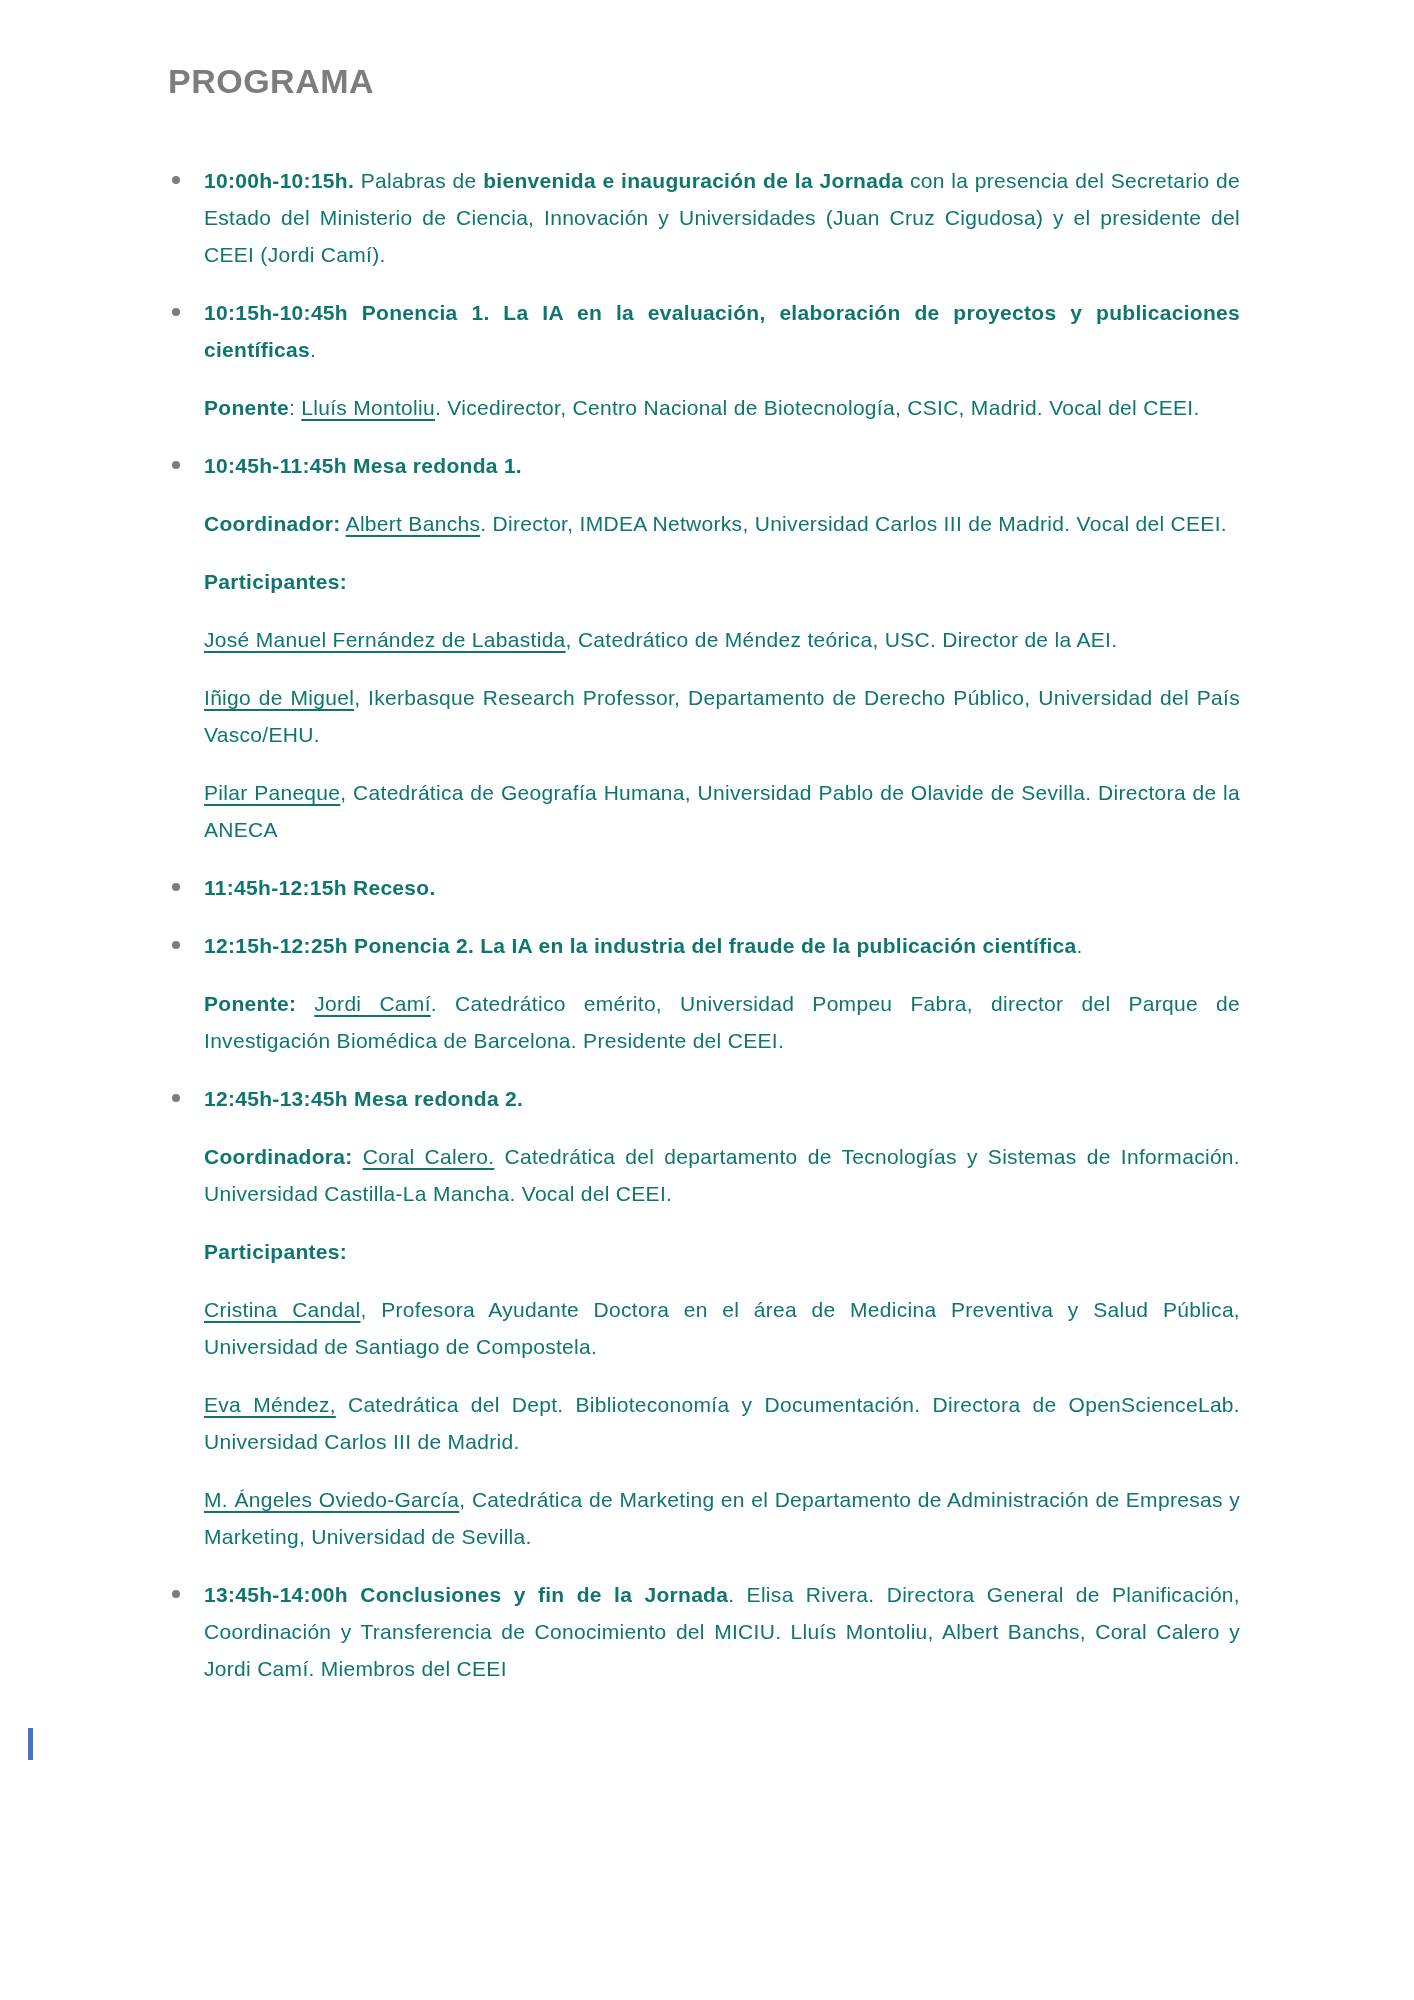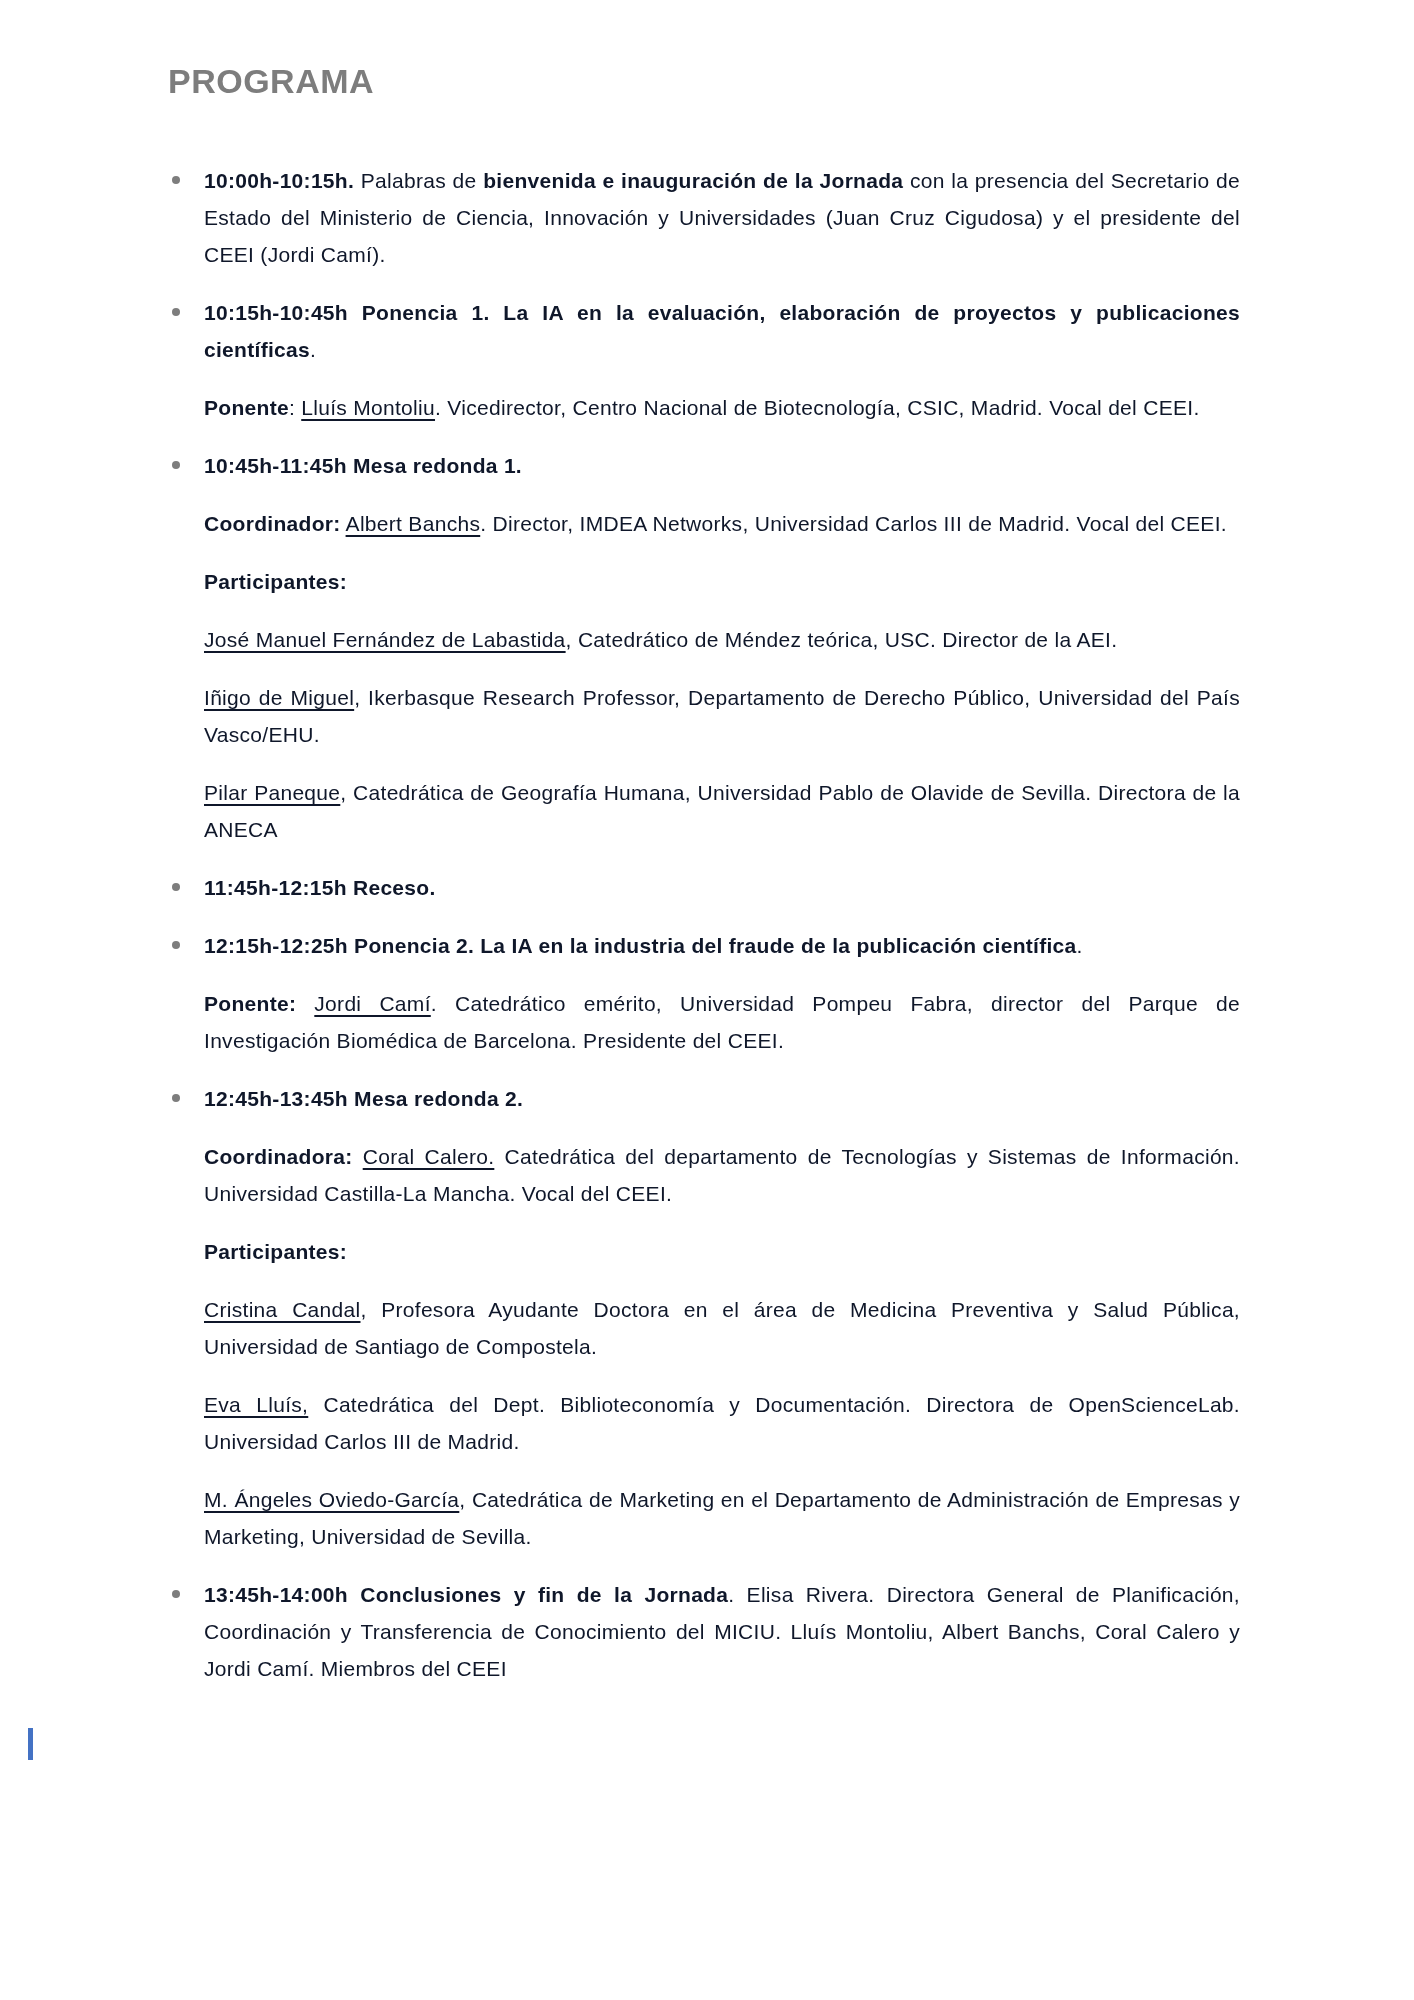--- a/index.html
+++ b/index.html
@@ -31,21 +31,21 @@
     color: #7d7d7d;
   }
   .para {
     position: relative;
     padding-left: 36px;
     font-size: 21px;
     line-height: 37px;
     letter-spacing: 0.3px;
     text-align: justify;
     margin-bottom: 21px;
-    color: #0f172a;
+    color: #0f766e;
   }
   .para:last-child { margin-bottom: 0; }
   .dot {
     position: absolute;
     left: 4px;
     top: 14px;
     width: 8px;
     height: 8px;
     border-radius: 50%;
     background: #7d7d7d;
@@ -81,19 +81,19 @@
         <div class="para sub"><span class="u">José Manuel Fernández de Labastida</span><span class="">, Catedrático de Méndez teórica, USC. Director de la AEI.</span></div>
         <div class="para sub"><span class="u">Iñigo de Miguel</span><span class="">, Ikerbasque Research Professor, Departamento de Derecho Público, Universidad del País Vasco/EHU.</span></div>
         <div class="para sub"><span class="u">Pilar Paneque</span><span class="">, Catedrática de Geografía Humana, Universidad Pablo de Olavide de Sevilla. Directora de la ANECA</span></div>
         <div class="para bullet"><span class="dot"></span><span class="b ">11:45h-12:15h Receso.</span></div>
         <div class="para bullet"><span class="dot"></span><span class="b ">12:15h-12:25h Ponencia 2. La IA en la industria del fraude de la publicación científica</span><span class="">.</span></div>
         <div class="para sub"><span class="b ">Ponente:</span><span class=""> </span><span class="u">Jordi Camí</span><span class="">. Catedrático emérito, Universidad Pompeu Fabra, director del Parque de Investigación Biomédica de Barcelona. Presidente del CEEI.</span></div>
         <div class="para bullet"><span class="dot"></span><span class="b ">12:45h-13:45h Mesa redonda 2.</span></div>
         <div class="para sub"><span class="b ">Coordinadora:</span><span class=""> </span><span class="u">Coral Calero.</span><span class=""> Catedrática del departamento de Tecnologías y Sistemas de Información. Universidad Castilla-La Mancha. Vocal del CEEI.</span></div>
         <div class="para sub"><span class="b ">Participantes:</span></div>
         <div class="para sub"><span class="u">Cristina Candal</span><span class="">, Profesora Ayudante Doctora en el área de Medicina Preventiva y Salud Pública, Universidad de Santiago de Compostela.</span></div>
-        <div class="para sub"><span class="u">Eva Lluís,</span><span class=""> Catedrática del Dept. Biblioteconomía y Documentación. Directora de OpenScienceLab. Universidad Carlos III de Madrid.</span></div>
+        <div class="para sub"><span class="u">Eva Méndez,</span><span class=""> Catedrática del Dept. Biblioteconomía y Documentación. Directora de OpenScienceLab. Universidad Carlos III de Madrid.</span></div>
         <div class="para sub"><span class="u">M. Ángeles Oviedo-García</span><span class="">, Catedrática de Marketing en el Departamento de Administración de Empresas y Marketing, Universidad de Sevilla.</span></div>
         <div class="para bullet"><span class="dot"></span><span class="b ">13:45h-14:00h Conclusiones y fin de la Jornada</span><span class="">. Elisa Rivera. Directora General de Planificación, Coordinación y Transferencia de Conocimiento del MICIU. Lluís Montoliu, Albert Banchs, Coral Calero y Jordi Camí. Miembros del CEEI</span></div>
       </div>
   </div>
   <div class="corner-mark"></div>
 </div>
 
 </body></html>

